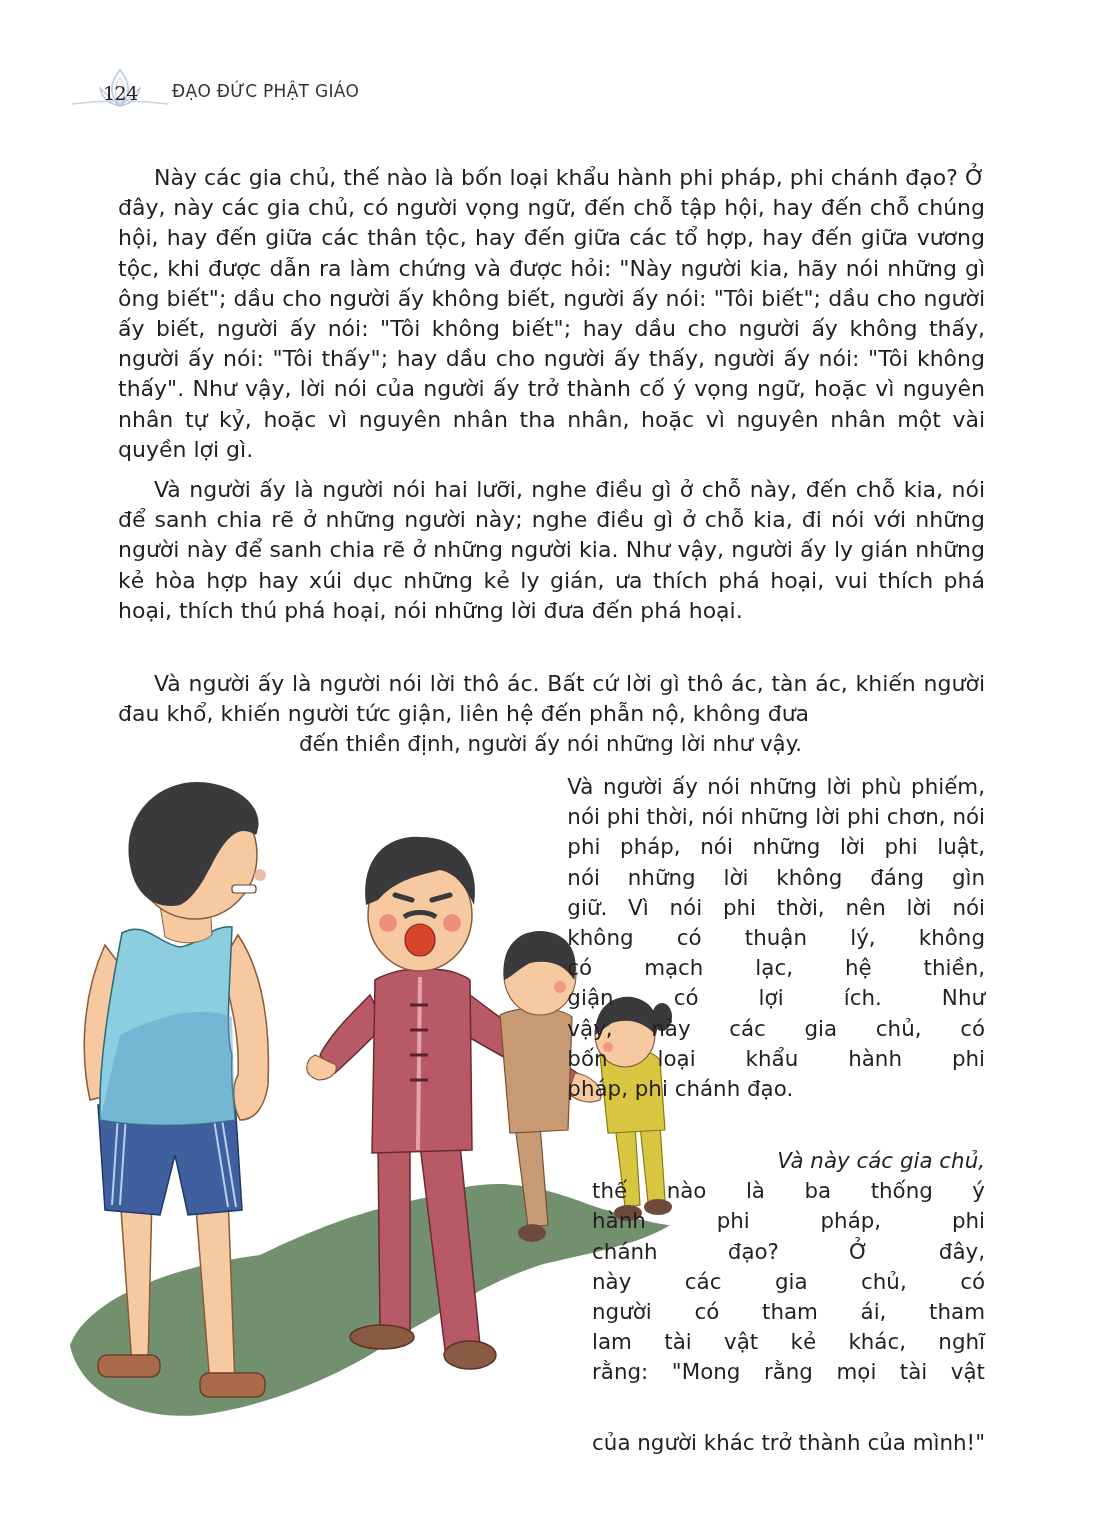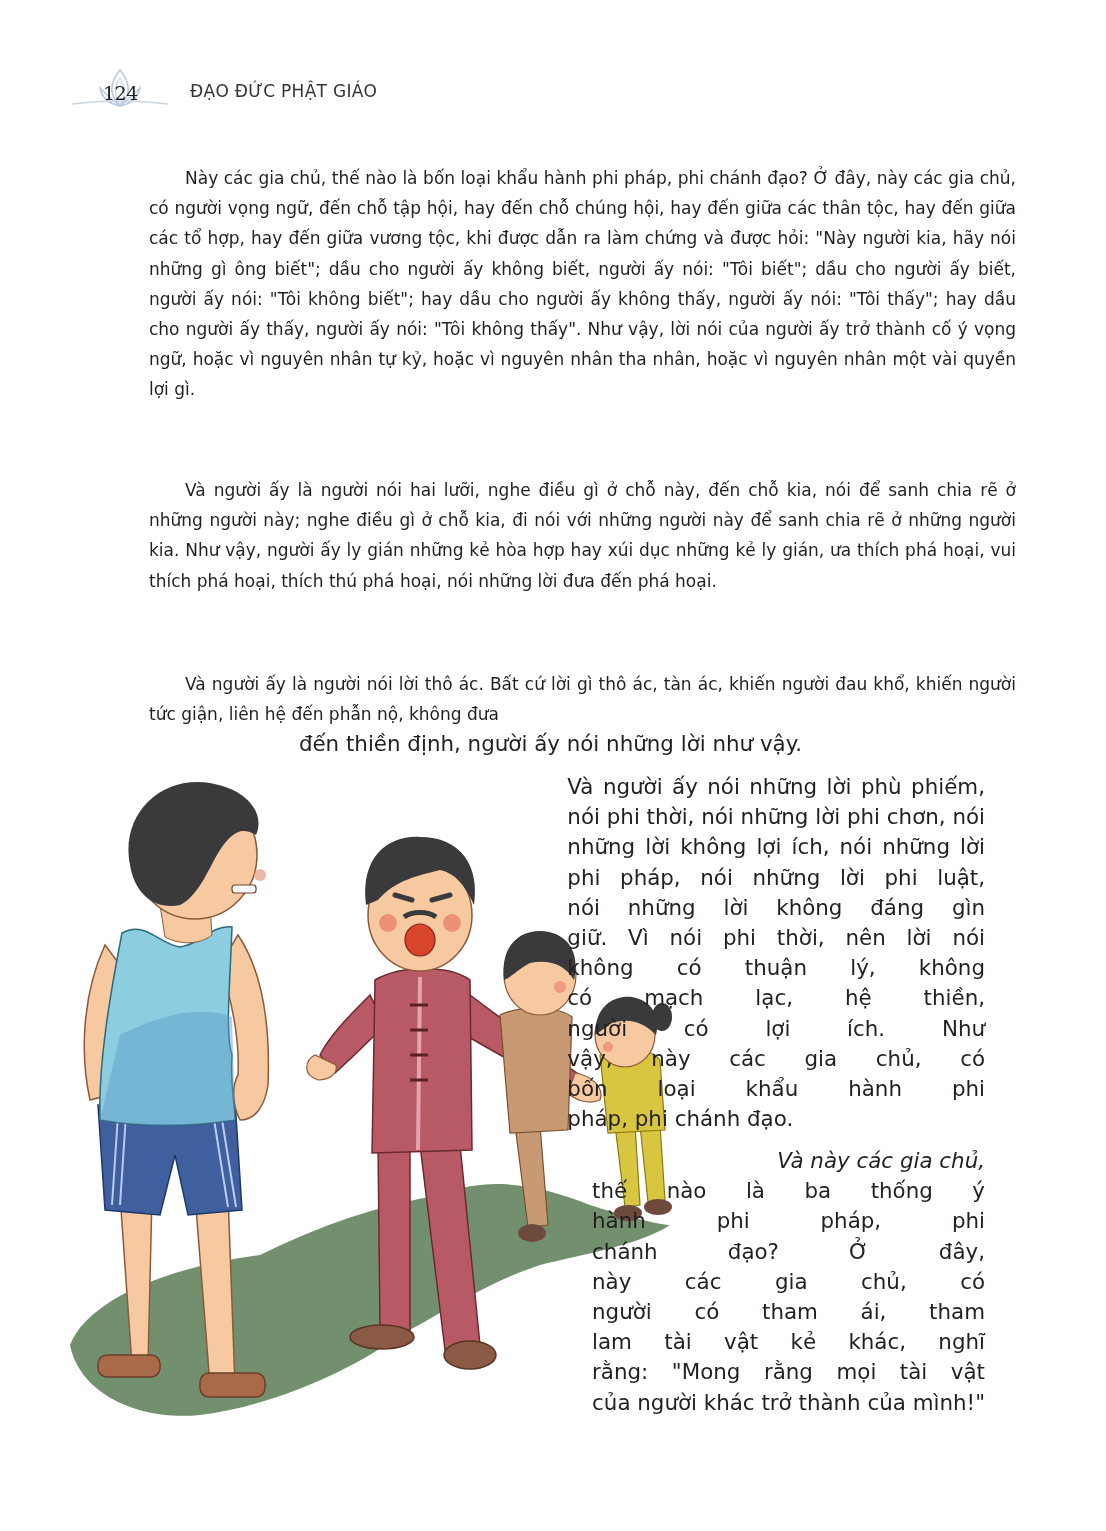--- a/index.html
+++ b/index.html
@@ -4,24 +4,24 @@
 <style>
   html, body { margin: 0; padding: 0; background: #ffffff; }
   body { width: 1106px; height: 1531px; position: relative; overflow: hidden;
          font-family: "DejaVu Sans", sans-serif; color: #231f20; }
 
   .header { position: absolute; left: 70px; top: 68px; height: 44px; width: 400px; text-align: right; }
   .lotus { position: absolute; left: 0; top: 0; }
   .page-num { position: absolute; left: 33px; top: 14px; font-family: "DejaVu Serif", serif;
               font-size: 19px; color: #231f20; letter-spacing: -0.5px; }
   .running-title { position: absolute; left: 102px; top: 13px; font-size: 17px; color: #333;
-                   letter-spacing: 0.3px; font-family: "DejaVu Sans", sans-serif; margin-left: 18px; }
+                   letter-spacing: 0.3px; font-family: "DejaVu Sans", sans-serif; }
 
-  .body-text { position: absolute; left: 118px; width: 867px; font-size: 17px;
-               line-height: 30.2px; text-align: justify; margin-left: 31px; }
+  .body-text { position: absolute; left: 118px; width: 867px; font-size: 22px;
+               line-height: 30.2px; text-align: justify; }
   .body-text p { margin: 0 0 9px 0; text-indent: 36px; }
   .p1 { top: 163px; }
   .p2 { top: 475px; }
   .p3 { top: 669px; }
   .p3b { position: absolute; top: 729px; left: 118px; width: 867px; font-size: 21.4px;
          line-height: 30.2px; text-align: center; padding-right: 2px; box-sizing: border-box; }
 
   .side-text { position: absolute; right: 121px; font-size: 21.4px; line-height: 30.2px;
                text-align: right; }
   .side-line { display: block; white-space: nowrap; text-align-last: justify; }
@@ -130,35 +130,34 @@
     <ellipse cx="565" cy="280" rx="30" ry="32" fill="#f6c9a0" stroke="#8b5a3c" stroke-width="1.2"></ellipse>
     <path d="M535 280 C535 250 555 240 572 242 C595 246 600 265 596 280 C585 268 570 262 552 268 Z" fill="#3a3a3c"></path>
     <ellipse cx="602" cy="262" rx="10" ry="14" fill="#3a3a3c"></ellipse>
     <circle cx="548" cy="292" r="5" fill="#e86a5a" opacity="0.5"></circle>
   </g>
 </svg>
 
 <div class="side-text s1">
   <span class="side-line">Và người ấy nói những lời phù phiếm,</span>
   <span class="side-line">nói phi thời, nói những lời phi chơn, nói</span>
-  <span class="side-line">những lời không lợi ích, nói những lời</span>
   <span class="side-line">phi pháp, nói những lời phi luật,</span>
   <span class="side-line">nói những lời không đáng gìn</span>
   <span class="side-line">giữ. Vì nói phi thời, nên lời nói</span>
   <span class="side-line">không có thuận lý, không</span>
   <span class="side-line">có mạch lạc, hệ thiền,</span>
-  <span class="side-line">người có lợi ích. Như</span>
+  <span class="side-line">giận có lợi ích. Như</span>
   <span class="side-line">vậy, này các gia chủ, có</span>
   <span class="side-line">bốn loại khẩu hành phi</span>
   <span class="side-line" style="text-align-last:left;">pháp, phi chánh đạo.</span>
 </div>
 
 <div class="side-text s2">
   <span class="side-line" style="text-align-last:right;font-style:italic;">Và này các gia chủ,</span>
   <span class="side-line">thế nào là ba thống ý</span>
   <span class="side-line">hành phi pháp, phi</span>
   <span class="side-line">chánh đạo? Ở đây,</span>
   <span class="side-line">này các gia chủ, có</span>
   <span class="side-line">người có tham ái, tham</span>
   <span class="side-line">lam tài vật kẻ khác, nghĩ</span>
   <span class="side-line">rằng: "Mong rằng mọi tài vật</span>
-  <span class="side-line" style="text-align-last:right;">của người khác trở thành của mình!"</span>
+  <span class="side-line" style="text-align-last:right;margin-top:40px;">của người khác trở thành của mình!"</span>
 </div>
 
 </body></html>

